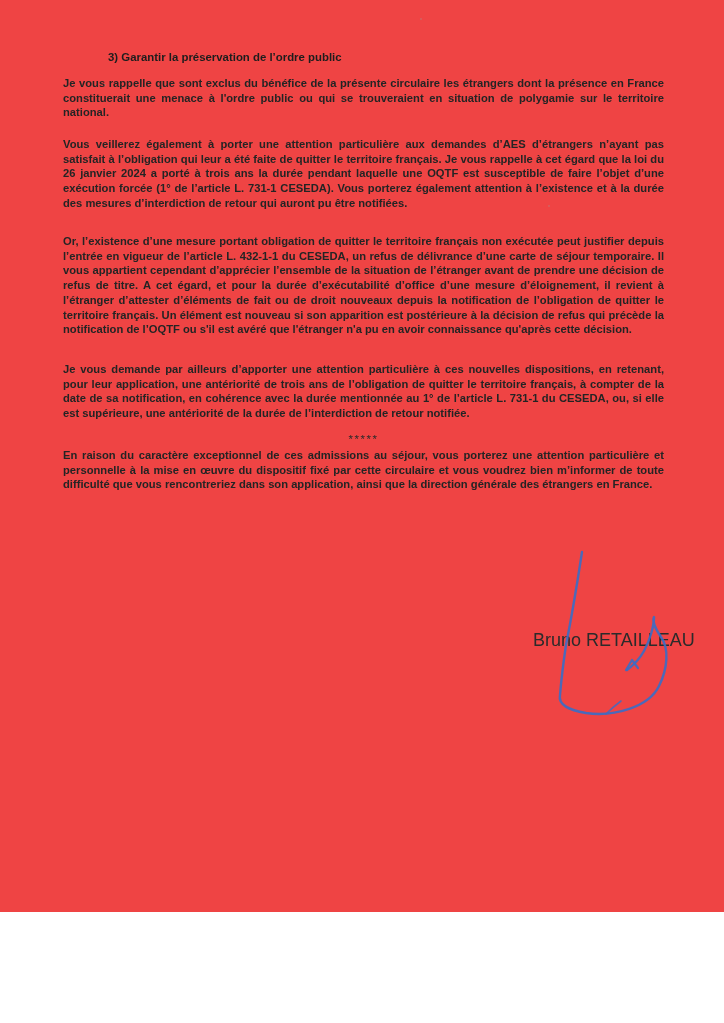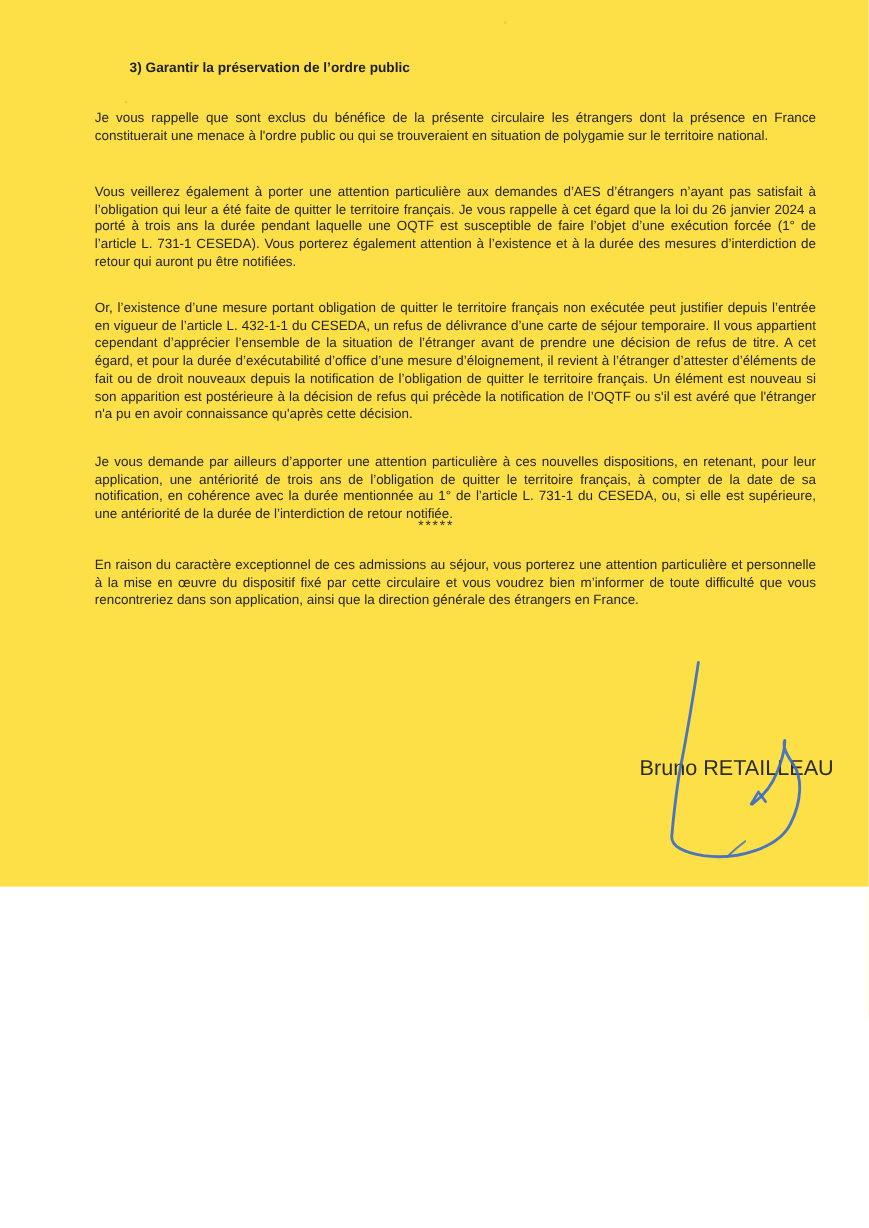--- a/index.html
+++ b/index.html
@@ -4,44 +4,45 @@
 <title>Circulaire - Page 3/3</title>
 <style>
   html, body {
     margin: 0;
     padding: 0;
     background: #ffffff;
   }
   .page {
     position: relative;
     width: 724px;
-    height: 739px;
-    background: #fde047;
+    height: 912px;
+    background: #ef4444;
     font-family: "Liberation Sans", "DejaVu Sans", sans-serif;
     color: #242424;
     overflow: hidden;
   }
   .heading {
     position: absolute;
     left: 108px;
     top: 51px;
     font-size: 11.4px;
     font-weight: bold;
     color: #1d1d1d;
     white-space: nowrap;
   }
   .para {
     position: absolute;
     left: 63px;
     width: 601px;
-    margin: 16px;
+    margin: 0;
     text-align: justify;
     font-size: 11.2px;
     line-height: 14.7px;
     color: #242424;
+    font-weight: bold;
   }
   .para-1 { top: 76px; }
   .para-2 { top: 137px; }
   .para-3 { top: 234px; }
   .para-4 { top: 362px; }
   .para-5 { top: 448px; }
   .separator {
     position: absolute;
     left: 63px;
     top: 433px;

